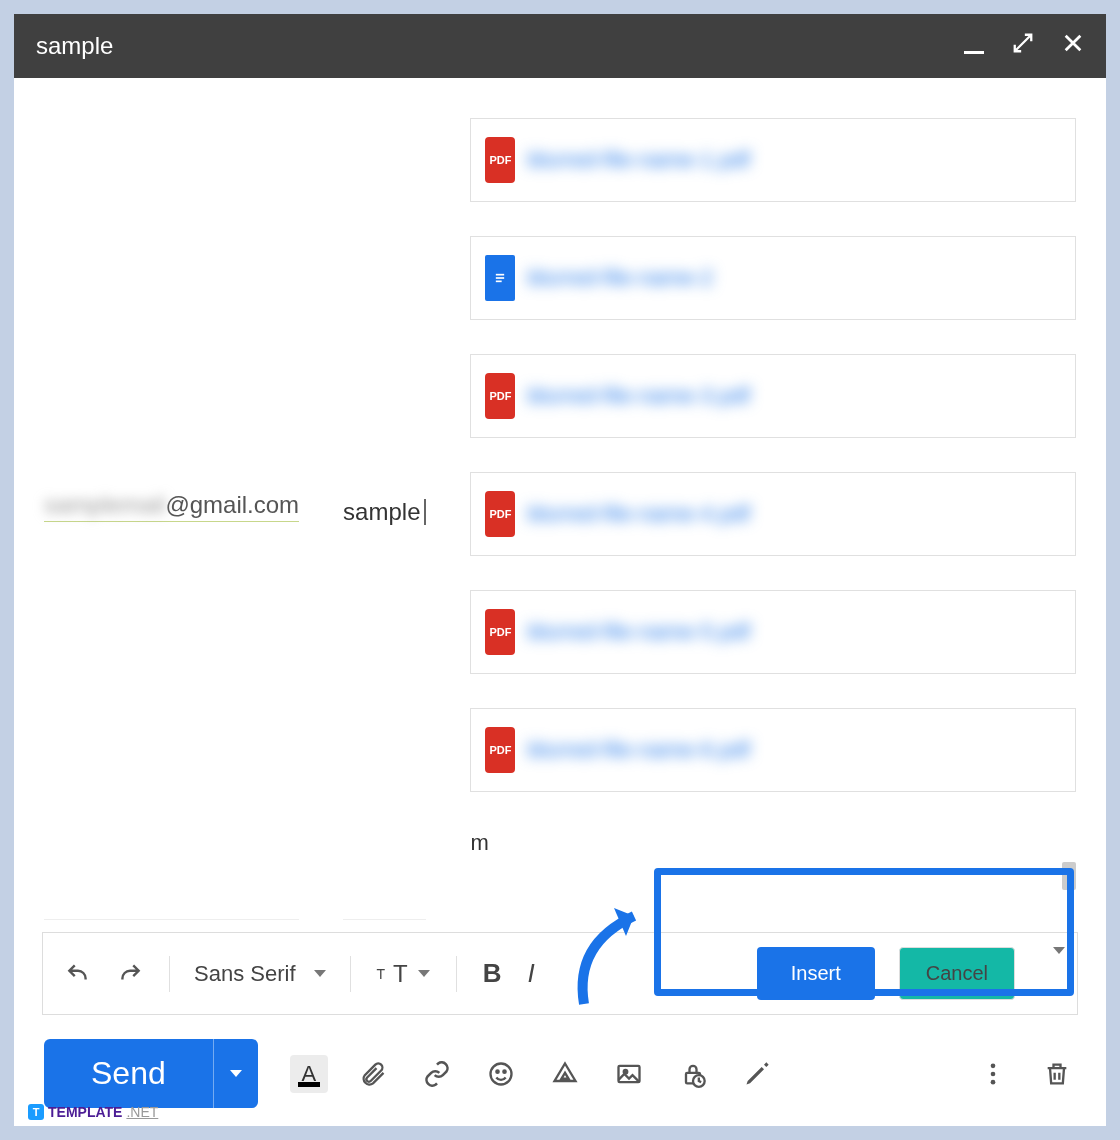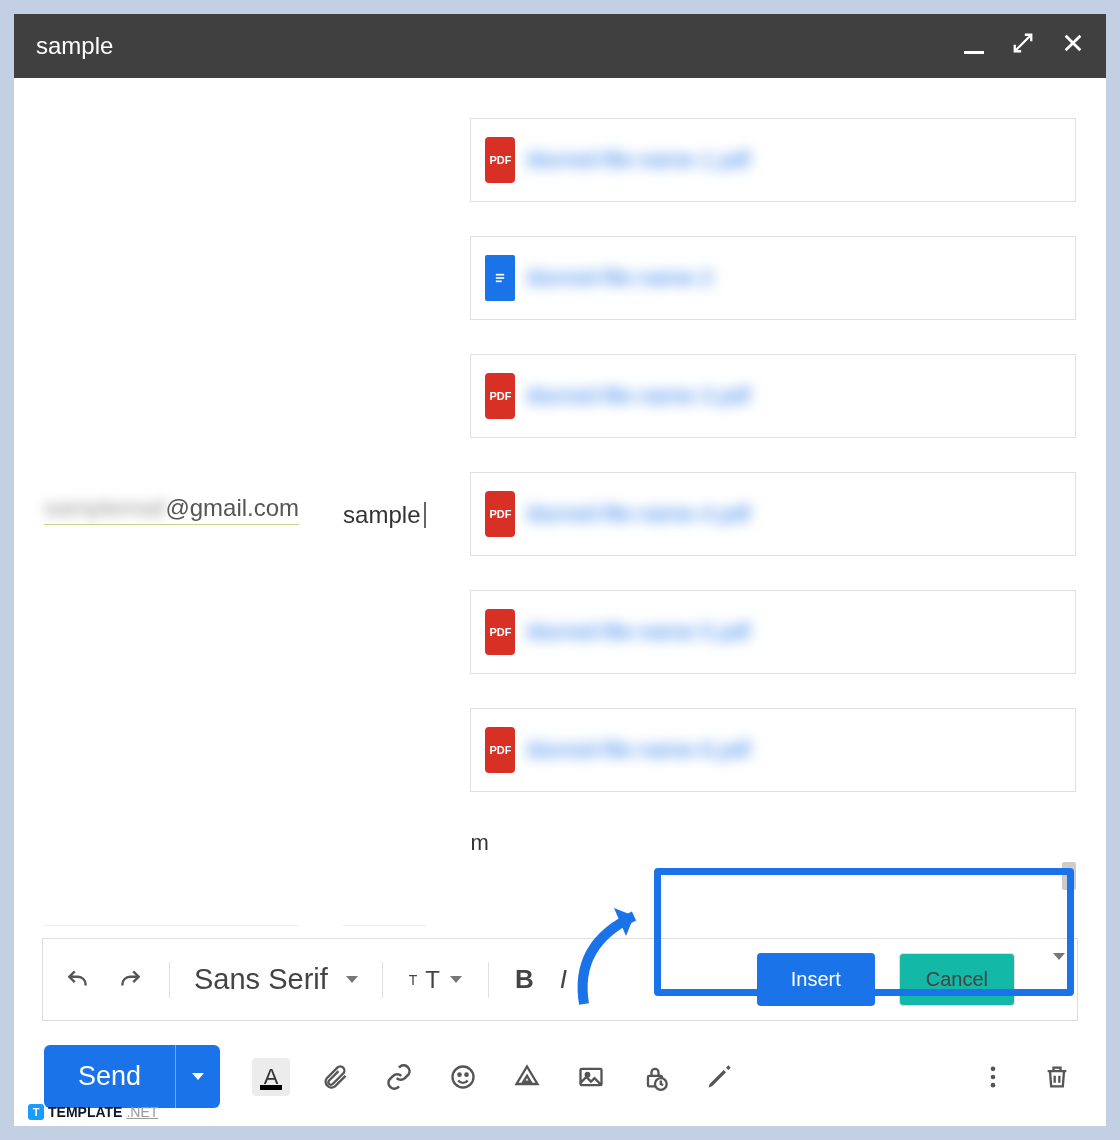--- a/index.html
+++ b/index.html
@@ -123,21 +123,21 @@
 .fmt-btn {
   padding: 8px 10px;
   cursor: pointer;
   color: #444;
   display:flex;
   align-items:center;
   border-radius:4px;
 }
 .fmt-btn svg { width:26px; height:26px; }
 .fmt-sep { width:1px; height:36px; background:#e0e0e0; margin:0 10px; }
-.font-select { font-size:29px; color:#444; display:flex; align-items:center; gap:18px; padding:0 8px; }
+.font-select { font-size:22px; color:#444; display:flex; align-items:center; gap:18px; padding:0 8px; }
 .caret-down { width:0;height:0;border-left:6px solid transparent;border-right:6px solid transparent;border-top:7px solid #777; }
 .size-btn { font-size:22px; font-weight:500; display:flex; align-items:center; gap:10px;}
 .size-small { font-size:14px; }
 .bold-b { font-size:26px; font-weight:700; color:#444; }
 .italic-i { font-size:26px; font-style:italic; color:#444; }
 .dialog-actions {
   display:flex;
   gap:24px;
   margin-left:auto;
 }
@@ -178,23 +178,23 @@
   gap:10px;
 }
 .send-button {
   display:flex;
   background:#1a73e8;
   border-radius:6px;
   overflow:hidden;
 }
 .send-left {
   color:#fff;
-  font-size:27px;
+  font-size:32px;
   font-weight:500;
-  padding:16px 34px;
+  padding:16px 47px;
   cursor:pointer;
 }
 .send-right {
   border-left:1px solid rgba(255,255,255,0.4);
   color:#fff;
   padding:16px 16px;
   cursor:pointer;
   display:flex;
   align-items:center;
 }
@@ -411,17 +411,17 @@
 
   <div class="highlight-box" style="left:640px; top:854px; width:420px; height:128px;"></div>
 
   <svg class="arrow-annotation" style="left:540px; top:880px; width:110px; height:120px;" viewBox="0 0 110 120">
     <path d="M30 110 Q20 50 80 22" stroke="#1a73e8" stroke-width="10" fill="none"></path>
     <path d="M80 22 L60 14 L72 42 Z" fill="#1a73e8"></path>
   </svg>
 
   <div class="watermark">
     <span class="wm-badge">T</span>
-    <span style="font-weight:700;color:#0f172a;">TEMPLATE</span>
+    <span style="font-weight:700;color:#4c1d95;">TEMPLATE</span>
       <span style="color:#999;text-decoration:underline;">.NET</span>
   </div>
 
 </div>
 
 </body></html>

